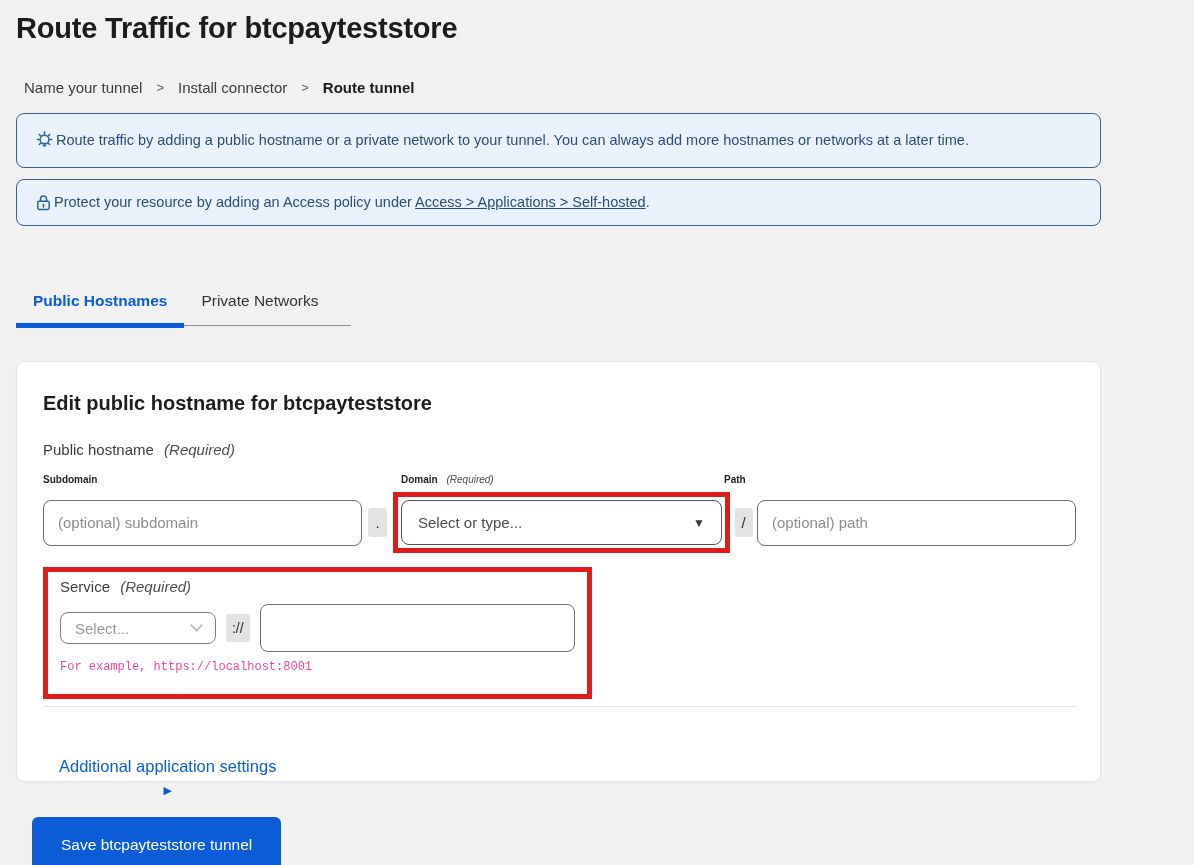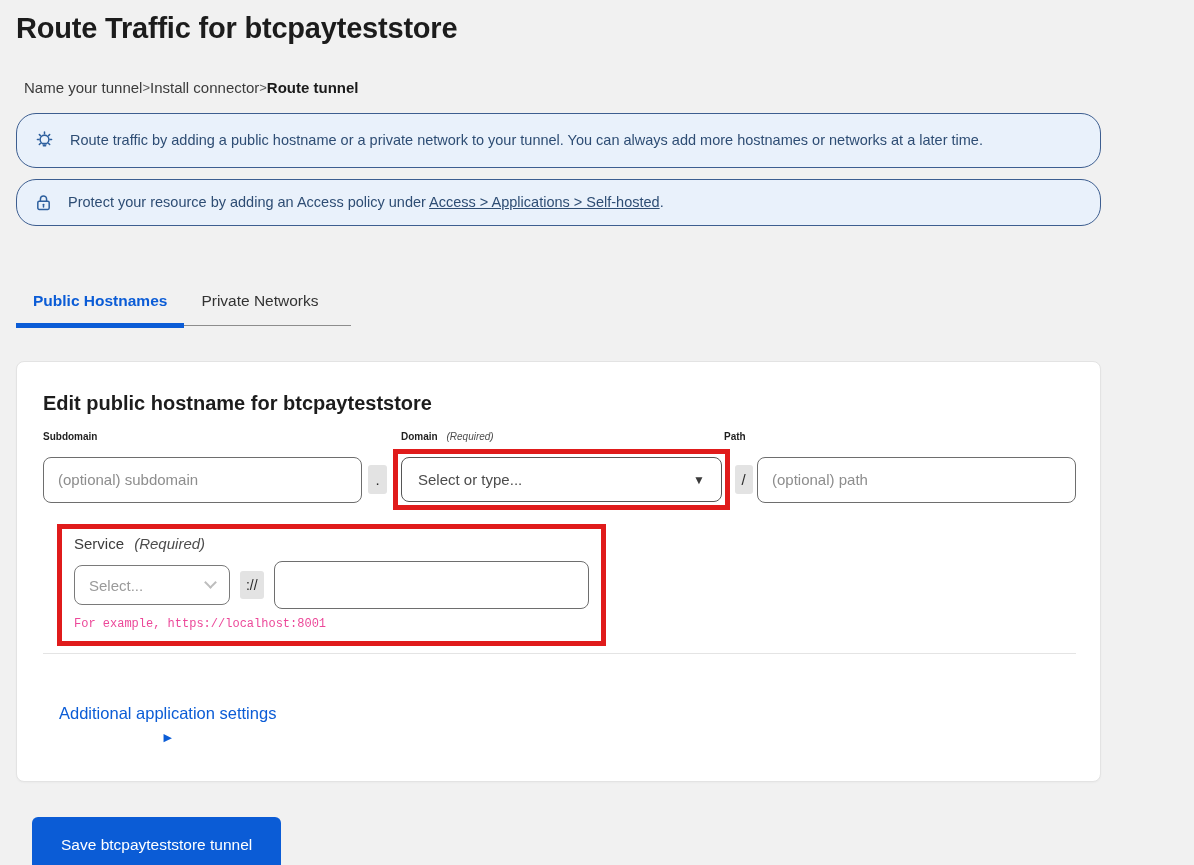--- a/index.html
+++ b/index.html
@@ -19,37 +19,37 @@
     font-weight: 600;
     color: #1c1c1c;
     letter-spacing: -0.2px;
   }
 
   
   .breadcrumb {
     margin-top: 34px;
     display: flex;
     align-items: center;
+    gap: 14px;
     font-size: 15px;
     color: #3b3b3b;
     padding-left: 8px;
   }
   .breadcrumb .sep { color: #5a5a5a; font-size: 13px; }
   .breadcrumb .crumb { cursor: default; }
   .breadcrumb .crumb.active { font-weight: 700; color: #1a1a1a; }
 
   
   .banner {
     width: 1085px;
     background: #e9f1fb;
     border: 1px solid #3d5e90;
-    border-radius: 20px;
-    display: flex;
-    align-items: center;
-    gap: 14px;
+    border-radius: 8px;
+    display: flex;
+    align-items: center;
     color: #2e4d74;
     font-size: 14.5px;
     line-height: 1.35;
   }
   .banner.tip { margin-top: 17px; padding: 15px 16px; }
   .banner.access { margin-top: 11px; padding: 12px 16px; }
   .banner .bicon { flex: 0 0 auto; display: flex; align-items: center; }
   .banner a { color: #2e4d74; text-decoration: underline; cursor: pointer; }
 
   
@@ -143,29 +143,28 @@
     background: #fff;
   }
   .select-ctrl .sel-text { font-size: 15px; color: #4c4c4c; }
   .select-ctrl .caret { color: #3a3a3a; font-size: 12px; }
 
   
   .service-red-box {
     margin-top: 14px;
     width: 549px;
     border: 5px solid #e01b1b;
-    padding: 6px 12px 10px 7px;
-    background: #fff;
-    margin-left: 14px;
+    padding: 6px 12px 20px 7px;
+    background: #fff;
   }
   .service-label { font-size: 15px; color: #3c3c3c; padding-left: 5px; }
   .service-row { display: flex; align-items: center; margin-top: 9px; padding-left: 5px; }
   .service-select {
     width: 158px;
-    height: 40px;
+    height: 32px;
     border: 1px solid #7a7a7a;
     border-radius: 8px;
     display: flex;
     align-items: center;
     justify-content: space-between;
     padding: 0 14px;
     cursor: pointer;
     background: #fff;
   }
   .service-select .sel-text { font-size: 15px; color: #9a9a9a; }
@@ -259,20 +258,24 @@
   </div>
 
   <div class="tabs">
     <div class="tab active">Public Hostnames</div>
     <div class="tab inactive">Private Networks</div>
   </div>
 
   <div class="card">
     <h2 class="card-title">Edit public hostname for btcpayteststore</h2>
 
+    <div class="section-label">
+      <span>Public hostname</span>
+      <span class="req">(Required)</span>
+    </div>
 
     <div class="grid-row labels-row">
       <div class="field-label">Subdomain</div>
       <div class="field-label label-domain">
         <span>Domain</span>
         <span class="req" style="font-weight:400;">(Required)</span>
       </div>
       <div class="field-label label-path">Path</div>
     </div>
 

